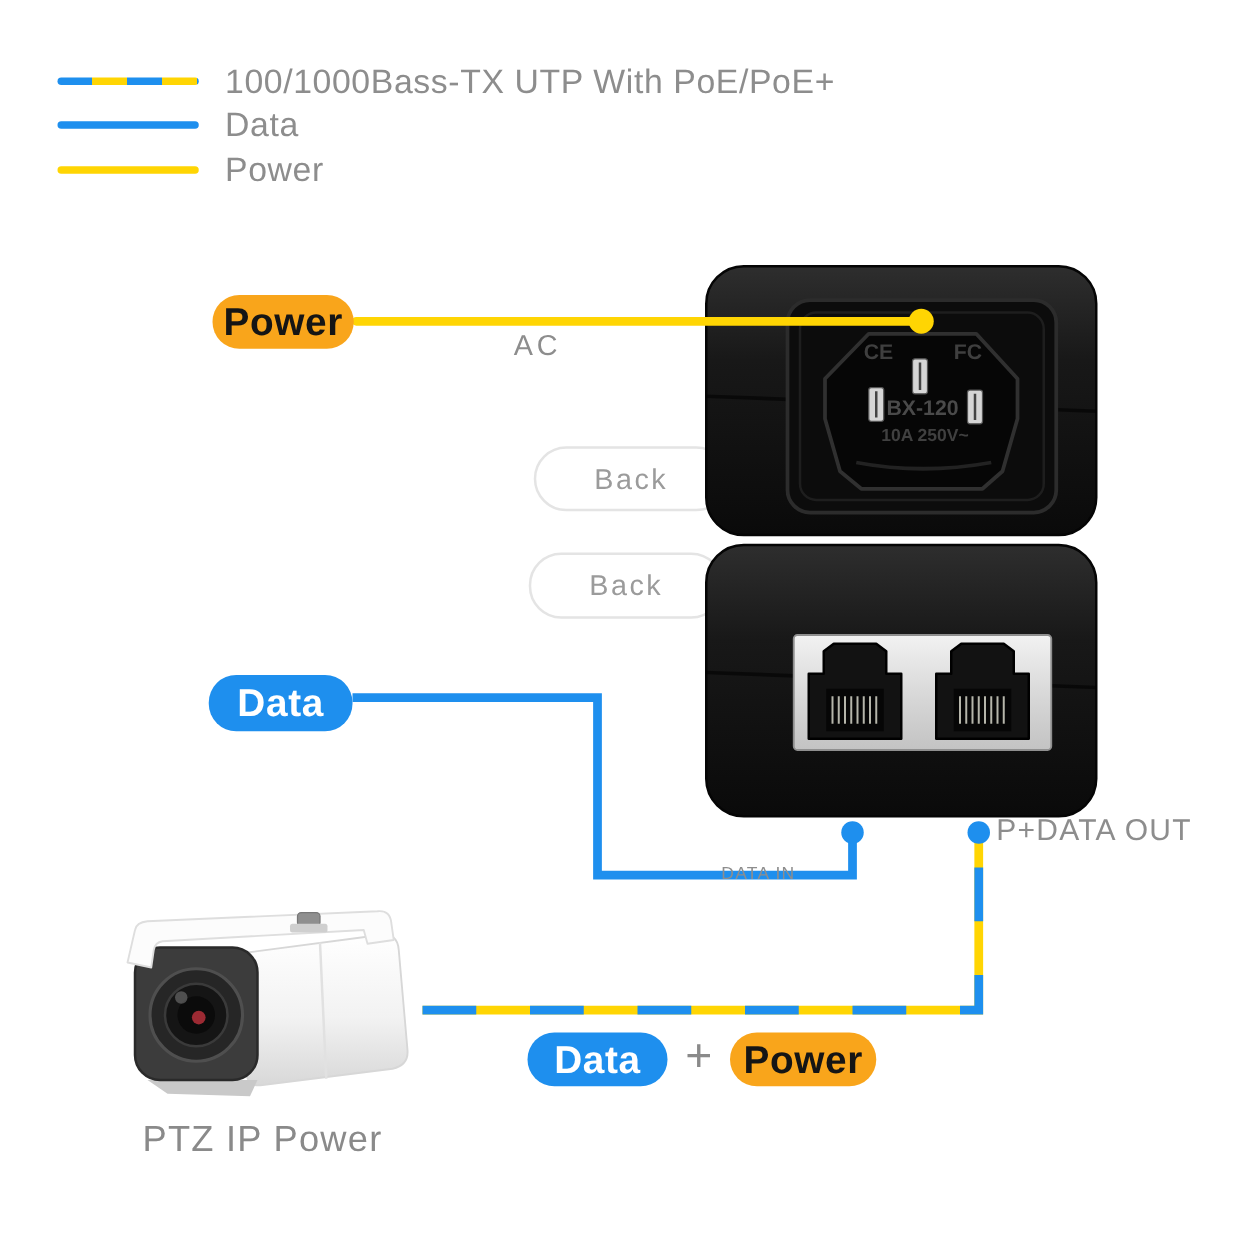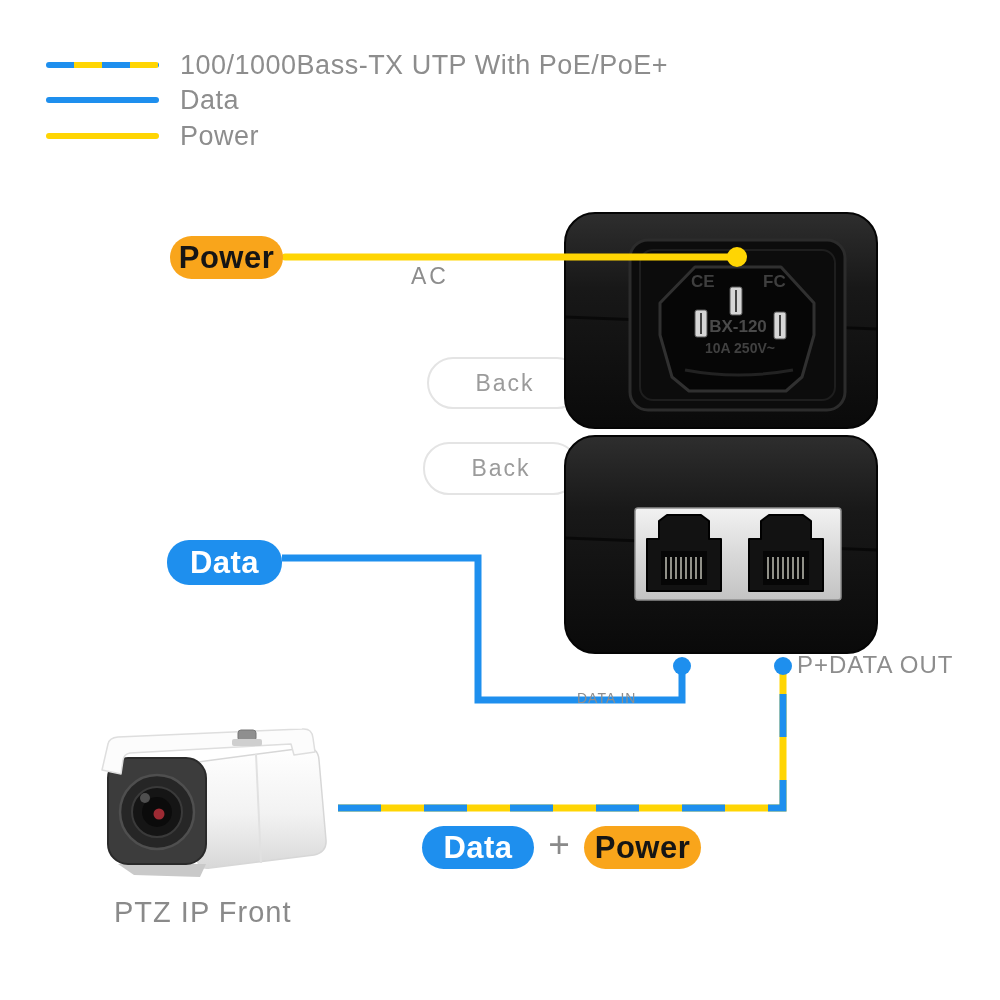--- a/index.html
+++ b/index.html
@@ -200,15 +200,15 @@
   <div class="gray-label" style="left:797px;top:651px;font-size:24px;letter-spacing:1px;">P+DATA OUT</div>
 
   <div class="badge badge-blue" style="left:422px;top:826px;width:112px;height:43px;">
     <span>Data</span>
   </div>
   <div class="gray-label" style="left:542px;top:824px;width:34px;font-size:37px;color:#8a8a8a;text-align:center;">+</div>
   <div class="badge badge-orange" style="left:584px;top:826px;width:117px;height:43px;">
     <span>Power</span>
   </div>
 
-  <div class="gray-label" style="left:114px;top:896px;font-size:29px;letter-spacing:1px;color:#8a8a8a;">PTZ IP Front</div>
+  <div class="gray-label" style="left:114px;top:896px;font-size:29px;letter-spacing:1px;color:#8a8a8a;">PTZ IP Power</div>
 
 </div>
 
 </body></html>

